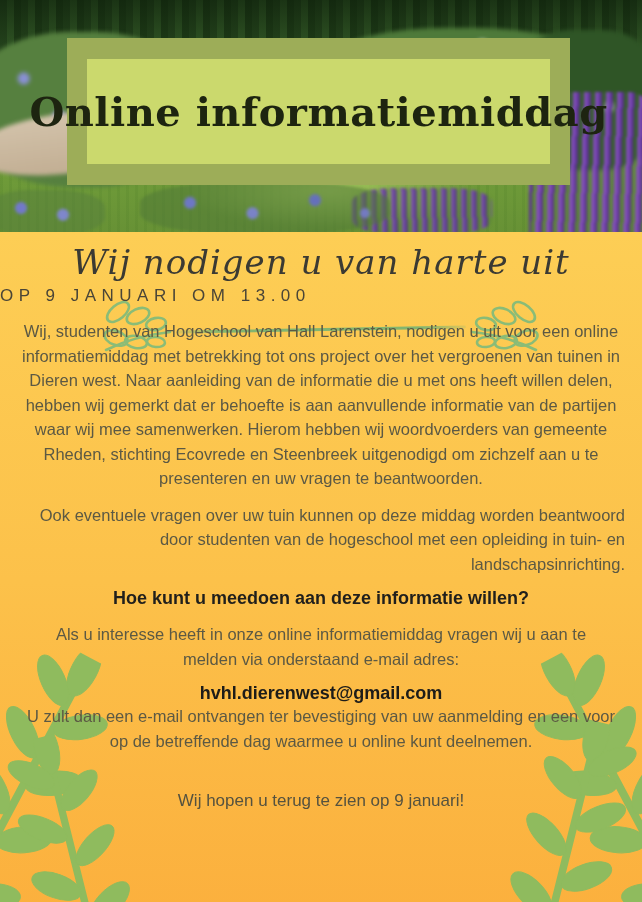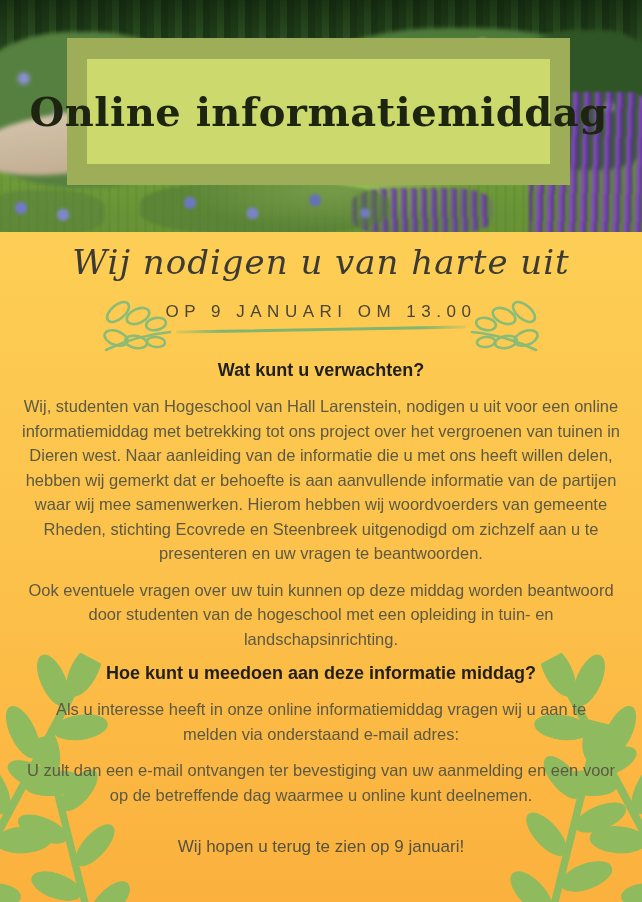--- a/index.html
+++ b/index.html
@@ -80,37 +80,37 @@
   
   .content{position:absolute;left:0;top:232px;width:642px;height:775px;
     background:linear-gradient(180deg,#fdce55 0%,#fcc14a 45%,#fbab3a 100%);overflow:hidden;}
   .content::after{content:"";position:absolute;left:0;bottom:0;width:100%;height:5px;
     background:rgba(205,115,25,.35);}
   .text-layer{position:relative;z-index:3;}
 
   .script-heading{margin:10px auto 0;text-align:center;
     font-family:"DejaVu Serif","Liberation Serif",serif;font-style:italic;
     font-size:34px;color:#3b3a33;letter-spacing:1px;}
-  .date-line{margin:20px auto 0;text-align:center;font-size:17px;color:#4a4537;
+  .date-line{margin:4px auto 0;text-align:left;font-size:17px;color:#4a4537;
     letter-spacing:5.5px;font-weight:400;}
   .decor-row{position:absolute;left:0;top:62px;width:100%;height:66px;z-index:2;}
   .sketch-left{position:absolute;left:96px;top:0;}
   .sketch-right{position:absolute;right:96px;top:0;transform:scale(-1,1);}
   .sketch-line{position:absolute;left:176px;top:34px;width:290px;height:3px;
     background:linear-gradient(90deg,rgba(131,181,111,.2),#83b56f 15%,#83b56f 85%,rgba(131,181,111,.2));
     border-radius:2px;transform:rotate(-1deg);}
 
   .section-heading{margin:0 auto;text-align:center;font-weight:700;font-size:18px;color:#201f1c;}
   .h1{margin-top:38px;}
   .h2{margin-top:10px;}
   .para{max-width:608px;margin:12px auto;text-align:center;font-size:16.5px;
     line-height:24.5px;color:#5c5944;}
   .p-first{margin-top:13px;}
   .email-line{margin:0 auto;text-align:center;font-weight:700;font-size:18px;color:#1d1c19;}
-  .closing-line{margin-top:30px;text-align:center;font-size:17px;color:#55523f;}
+  .closing-line{margin-top:38px;text-align:center;font-size:17px;color:#55523f;}
   .join-intro{max-width:560px;}
 
   
   .branch{position:absolute;z-index:1;fill:#8fbb5e;stroke:#8fbb5e;}
   .branch-bl1{left:-42px;top:408px;transform:rotate(28deg);}
   .branch-bl2{left:18px;top:488px;transform:rotate(-14deg) scale(.92);}
   .branch-br1{right:-42px;top:408px;transform:rotate(-28deg) scale(-1,1);}
   .branch-br2{right:18px;top:478px;transform:rotate(14deg) scale(-0.95,.95);}
   .sketch{stroke:#8abc77;fill:none;stroke-width:2.6;stroke-linecap:round;}
 </style>
@@ -210,25 +210,25 @@
           <path d="M2 48 Q30 34 66 30"></path>
         </g>
       </svg>
       <div class="sketch-line"></div>
     </div>
 
     <div class="text-layer">
       <div class="script-heading">Wij nodigen u van harte uit</div>
       <div class="date-line">OP 9 JANUARI OM 13.00</div>
 
-      <div class="section-heading h1">Wat kunt u verwachten?</div>
       <p class="para p-first">Wij, studenten van Hogeschool van Hall Larenstein, nodigen u uit voor een online informatiemiddag met betrekking tot ons project over het vergroenen van tuinen in Dieren west. Naar aanleiding van de informatie die u met ons heeft willen delen, hebben wij gemerkt dat er behoefte is aan aanvullende informatie van de partijen waar wij mee samenwerken. Hierom hebben wij woordvoerders van gemeente Rheden, stichting Ecovrede en Steenbreek uitgenodigd om zichzelf aan u te presenteren en uw vragen te beantwoorden.</p>
-      <p class="para" style="margin-top:0;">Ook eventuele vragen over uw tuin kunnen op deze middag worden beantwoord door studenten van de hogeschool met een opleiding in tuin- en landschapsinrichting.</p>
-
-      <div class="section-heading h2">Hoe kunt u meedoen aan deze informatie middag?</div>
+      <p class="para" style="margin-top:0;text-align:right;">Ook eventuele vragen over uw tuin kunnen op deze middag worden beantwoord door studenten van de hogeschool met een opleiding in tuin- en landschapsinrichting.</p>
+
+      <div class="section-heading h2">Hoe kunt u meedoen aan deze informatie willen?</div>
       <p class="para p-first join-intro">Als u interesse heeft in onze online informatiemiddag vragen wij u aan te melden via onderstaand e-mail adres:</p>
+      <div class="email-line">hvhl.dierenwest@gmail.com</div>
       <p class="para" style="margin-top:0;">U zult dan een e-mail ontvangen ter bevestiging van uw aanmelding en een voor op de betreffende dag waarmee u online kunt deelnemen.</p>
 
       <div class="closing-line">Wij hopen u terug te zien op 9 januari!</div>
     </div>
   </div>
 
 </div>
 
 </body></html>

